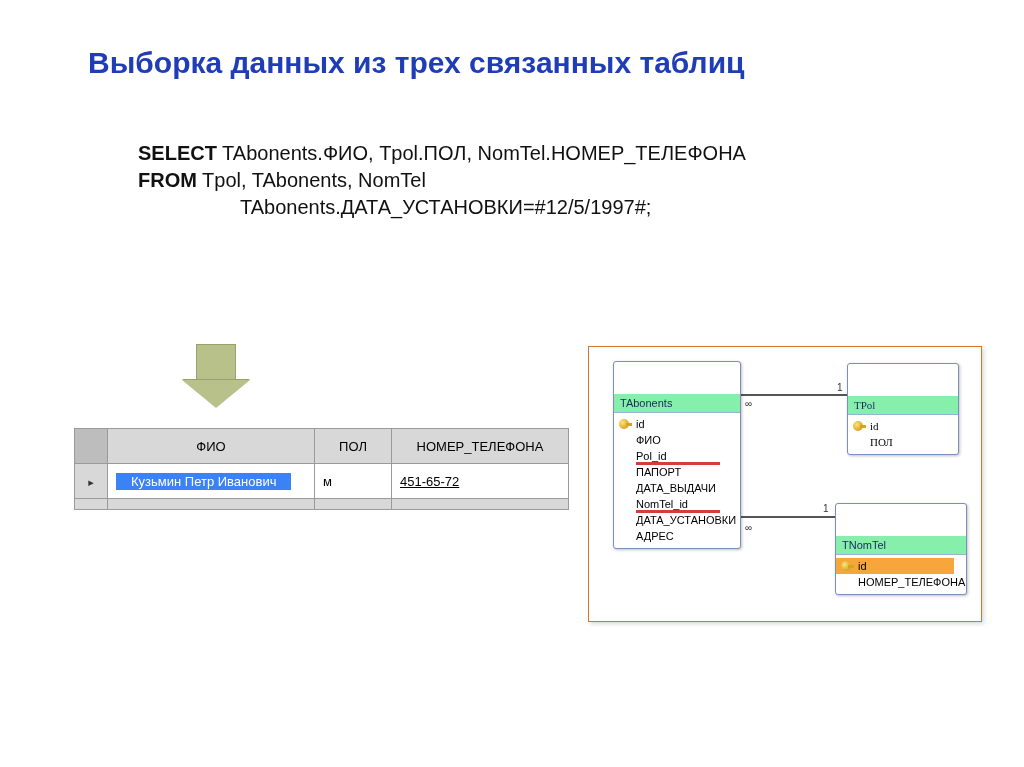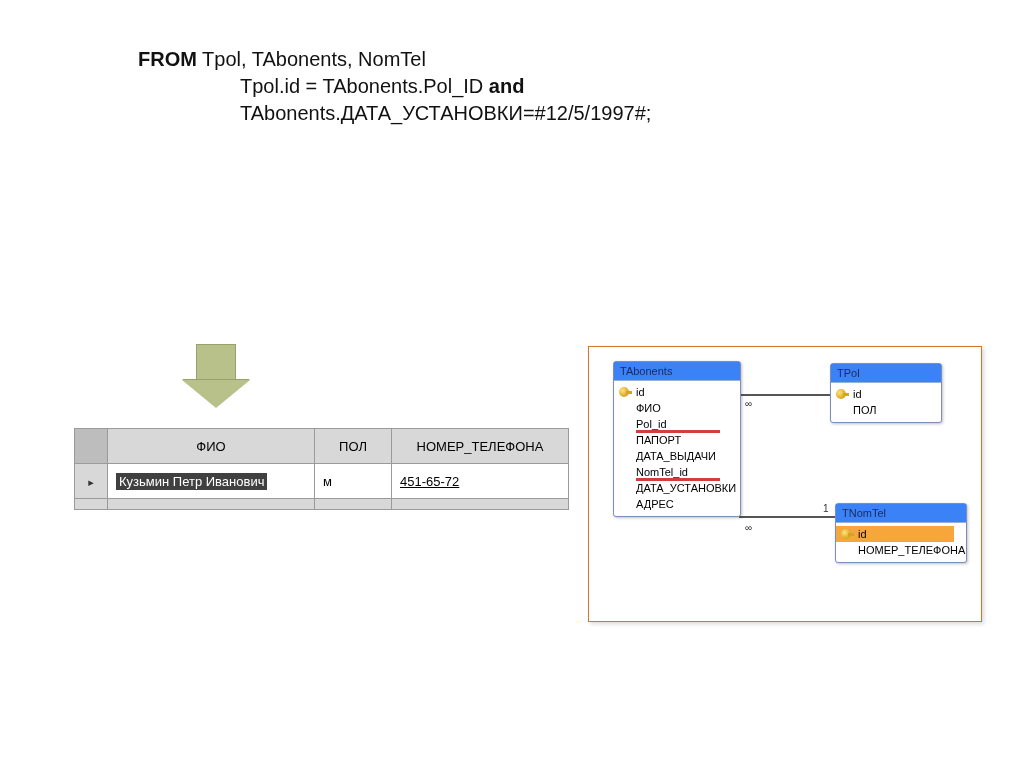--- a/index.html
+++ b/index.html
@@ -96,23 +96,23 @@
   }
   .result-grid tbody tr.first td.rowhdr::before {
     content: "▸";
     font-size: 11px;
     color: #333;
   }
   .result-grid tbody td.c-fio { width: 190px; }
   .result-grid tbody td.c-pol { width: 60px; }
   .result-grid tbody td.c-tel { width: 160px; text-decoration: underline; }
   .selected-cell {
-    background: #404040;
+    background: #3b82f6;
     color: #fff;
-    padding: 1px 3px;
+    padding: 1px 15px;
     display: inline-block;
   }
   .trail-row td {
     height: 10px !important;
     background: #d8d8d8;
     padding: 0;
   }
   
   .schema {
     position: absolute;
@@ -127,25 +127,26 @@
   }
   .tbl-box {
     position: absolute;
     background: #fff;
     border: 1px solid #7a8fbb;
     border-radius: 3px;
     box-shadow: 1px 1px 3px rgba(0,0,0,.25);
     font-size: 11px;
   }
   .tbl-box .tbl-title {
-    background: #3b82f6;
+    background: #86efac;
     color: #1a2a5c;
     padding: 3px 6px;
     border-bottom: 1px solid #9bb0d6;
     font-weight: normal;
+    margin-top: 32px;
   }
   .tbl-box ul {
     list-style: none;
     margin: 0;
     padding: 3px 12px 4px 0;
   }
   .tbl-box li {
     padding: 2px 8px 2px 22px;
     position: relative;
     white-space: nowrap;
@@ -175,47 +176,48 @@
   .tbl-box li.fk::after {
     content: "";
     position: absolute;
     left: 22px;
     right: 8px;
     bottom: -1px;
     height: 3px;
     background: #d53c3c;
   }
   .box-ab { left: 24px; top: 14px; width: 126px; }
-  .box-tp { left: 241px; top: 16px; width: 110px; }
+  .box-tp { left: 258px; top: 16px; width: 110px; font-family: Liberation Serif, serif; }
   .box-nt { left: 246px; top: 156px; width: 130px; }
   .schema svg.lines {
     position: absolute;
     left: 0;
     top: 0;
     width: 392px;
     height: 274px;
     pointer-events: none;
   }
   .card-lbl {
     font-size: 10px;
     fill: #333;
   }
 </style>
 </head>
 <body>
 
 <div class="slide">
 
+  <h1 class="title">Выборка данных из трех связанных таблиц</h1>
 
   <div class="sql-block">
     <div>
+      <span class="kw">SELECT</span><span> TAbonents.ФИО, Tpol.ПОЛ, NomTel.НОМЕР_ТЕЛЕФОНА</span>
+    </div>
+    <div>
       <span class="kw">FROM</span><span> Tpol, TAbonents, NomTel</span>
-    </div>
-    <div>
-      <span class="indent"></span><span>Tpol.id = TAbonents.Pol_ID </span><span class="kw">and</span>
     </div>
     <div>
       <span class="indent"></span><span>TAbonents.ДАТА_УСТАНОВКИ=#12/5/1997#;</span>
     </div>
   </div>
 
   <div class="arrow-down">
     <div class="shaft"></div>
     <div class="head"></div>
   </div>

